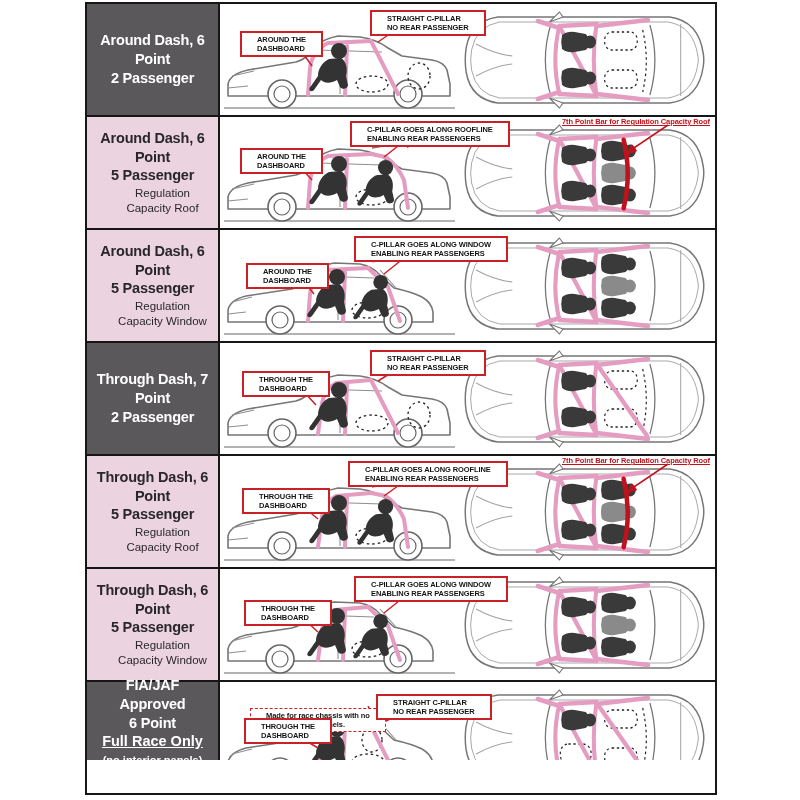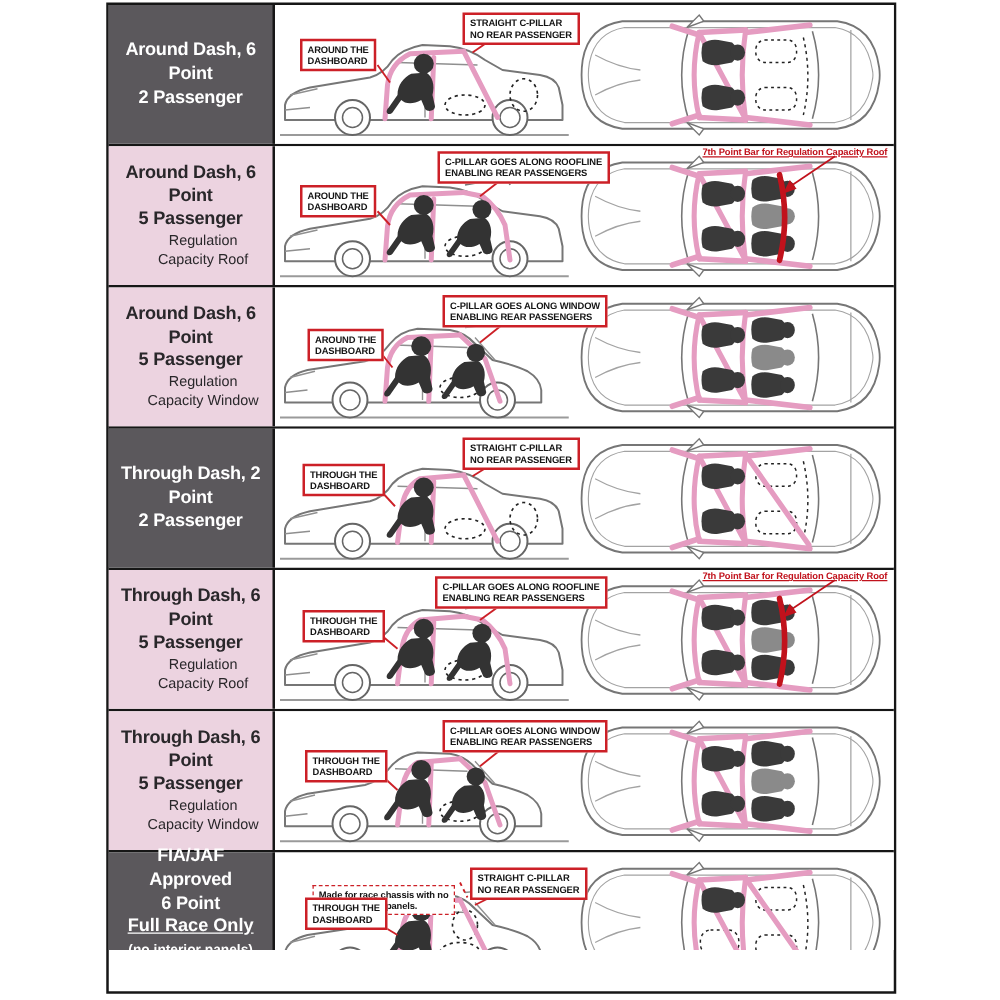--- a/index.html
+++ b/index.html
@@ -15,21 +15,21 @@
   .label.pink{background:#ecd3e0;color:#29272a;}
   .l1,.l2{font-weight:bold;font-size:14.5px;line-height:1.3;letter-spacing:-0.2px;}
   .l3{font-size:11.5px;line-height:1.3;margin-top:1px;margin-left:20px;}
   .l3b{font-weight:bold;font-size:14.5px;line-height:1.3;text-decoration:underline;}
   .l4{font-weight:bold;font-size:11px;margin-top:3px;text-align:right;}
   .label div:empty{display:none;}
   .content{position:relative;flex:1;background:#fff;overflow:hidden;}
   .side{position:absolute;left:2px;top:0;}
   .top{position:absolute;left:238px;top:0;}
   .callout{position:absolute;background:#fff;border:2px solid #cc2027;color:#141414;
-    font-weight:bold;font-size:7.5px;line-height:1.2;padding:2px 4px;
+    font-weight:bold;font-size:7.5px;line-height:1.2;padding:2px 15px;
     white-space:pre-line;z-index:3;letter-spacing:-0.1px;}
   .callout.dashed{border-style:dashed;border-width:1.5px;margin-top:22px;}
   .rednote{position:absolute;color:#c1121c;font-weight:bold;font-size:7.5px;
     text-decoration:underline;white-space:nowrap;z-index:3;letter-spacing:-0.1px;}
   .cage path{stroke:#e59cc1;stroke-width:4;fill:none;stroke-linecap:round;stroke-linejoin:round;}
   .cageT path{stroke:#e59cc1;stroke-width:4.5;fill:none;stroke-linecap:round;stroke-linejoin:round;}
   .dots rect,.dots path,.dots ellipse{stroke:#222;stroke-width:1.3;fill:none;stroke-dasharray:2.5 3;}
   .leader line{stroke:#cc2027;stroke-width:1.5;}
   .leader line.dash{stroke-dasharray:3 3;}
   .redbar{stroke:#c1121c;stroke-width:5;fill:none;stroke-linecap:round;}
@@ -222,21 +222,21 @@
       </svg>
       <div class="callout" style="left:26px;top:33px">AROUND THE
 DASHBOARD</div>
       <div class="callout" style="left:134px;top:6px">C-PILLAR GOES ALONG WINDOW
 ENABLING REAR PASSENGERS</div>
     </div>
   </div>
 
   <div class="row">
     <div class="label gray">
-      <div class="l1">Through Dash, 2 Point</div>
+      <div class="l1">Through Dash, 7 Point</div>
       <div class="l2">2 Passenger</div>
     </div>
     <div class="content">
       <svg class="side" width="235" height="113" viewBox="0 0 235 113">
         <use href="#sedan-body"></use>
         <g class="dots">
             <ellipse cx="150" cy="80" rx="16" ry="8"></ellipse>
             <ellipse cx="197" cy="72" rx="11" ry="13"></ellipse>
           </g>
         <g class="cage">

